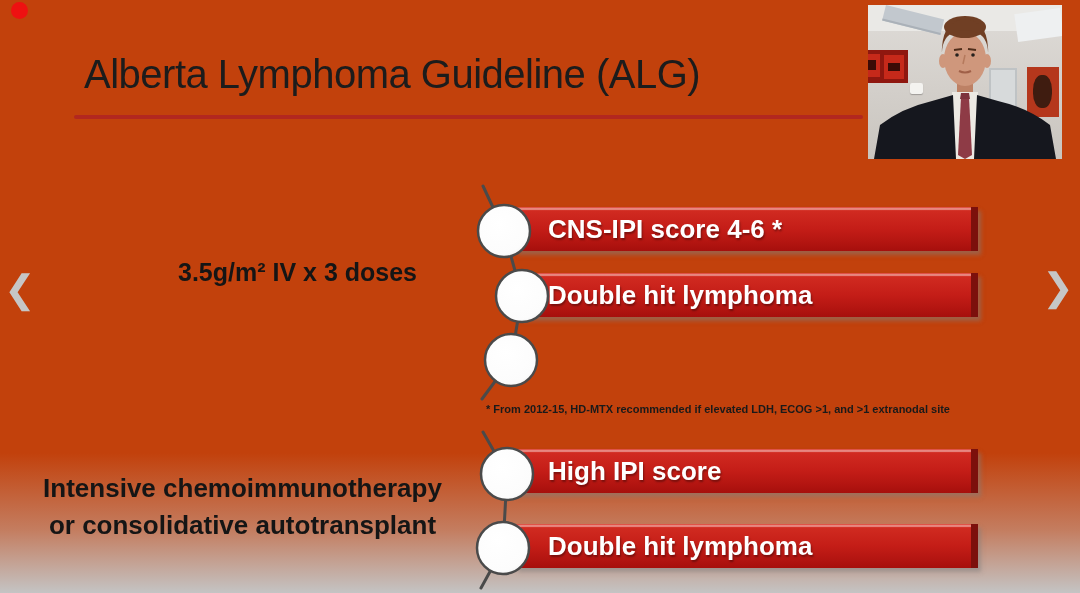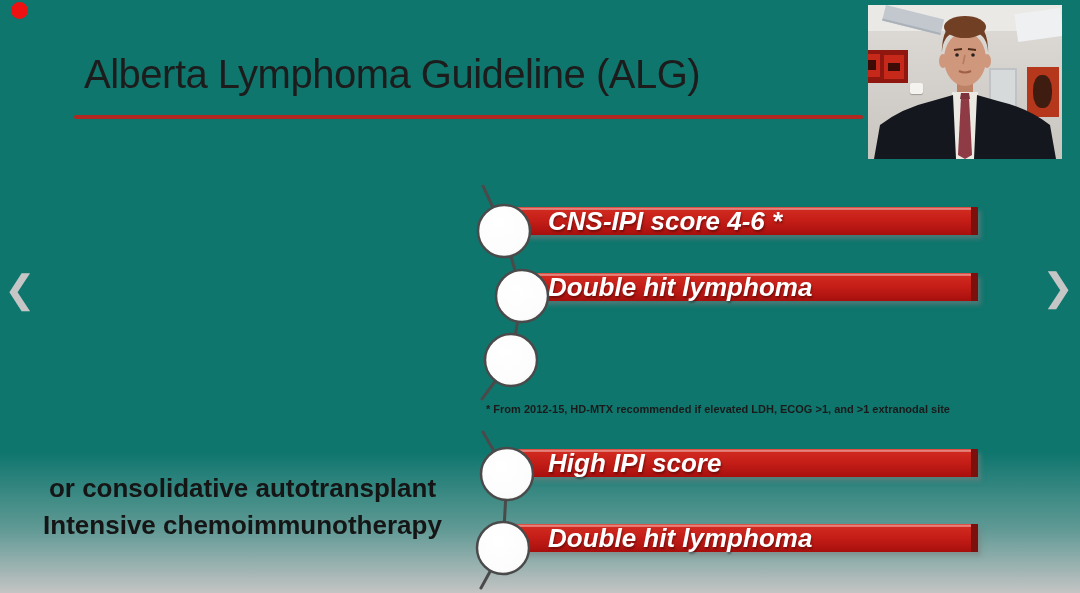--- a/index.html
+++ b/index.html
@@ -1,16 +1,16 @@
 <!DOCTYPE html>
 <html><head>
 <meta charset="utf-8">
 <style>
   html,body{margin:0;padding:0;background:#fff;}
-  .stage{position:relative;width:1080px;height:593px;background:#0f766e;overflow:hidden;
+  .stage{position:relative;width:1080px;height:593px;background:#c2410c;overflow:hidden;
          font-family:"Liberation Sans",sans-serif;}
   
   .bottom-fade{position:absolute;left:0;right:0;bottom:0;height:140px;z-index:0;
     background:linear-gradient(180deg,rgba(200,200,200,0) 0%,rgba(198,198,198,0.45) 55%,#c4c4c4 100%);}
   
   .rec-dot{position:absolute;left:11px;top:2px;width:17px;height:17px;border-radius:50%;
     background:#ee1111;z-index:2;}
   
   .title{position:absolute;left:84px;top:52px;font-size:40px;color:#1c1c1c;
     letter-spacing:-0.5px;white-space:nowrap;z-index:1;}
@@ -19,25 +19,25 @@
   
   .nav{position:absolute;z-index:2;color:#c6c6c6;font-size:38px;line-height:38px;
     cursor:pointer;user-select:none;}
   .nav.prev{left:4px;top:270px;}
   .nav.next{left:1042px;top:268px;}
   
   .group-label{position:absolute;z-index:1;text-align:center;font-weight:bold;color:#151515;}
   .group-label.g1{left:125px;top:254px;width:345px;font-size:25px;line-height:37px;}
   .group-label.g2{left:15px;top:470px;width:455px;font-size:26px;line-height:37px;}
   
-  .banner{position:absolute;left:515px;width:463px;height:28px;z-index:1;box-sizing:border-box;
+  .banner{position:absolute;left:515px;width:463px;height:44px;z-index:1;box-sizing:border-box;
     background:linear-gradient(180deg,#e2574c 0%,#d02a20 10%,#c41d17 50%,#b31511 80%,#a60f0c 100%);
     border-right:7px solid #7c100c;
     box-shadow:3px 4px 4px rgba(125,125,125,0.5);
-    display:flex;align-items:center;padding-left:33px;font-style:italic;}
+    display:flex;align-items:center;padding-left:33px;}
   .banner::before{content:'';position:absolute;left:0;right:0;top:1px;height:2px;
     background:rgba(255,255,255,0.35);}
   .banner .banner-text{color:#ffffff;font-weight:bold;font-size:26px;white-space:nowrap;
     text-shadow:1px 2px 2px rgba(0,0,0,0.35);}
   .b1{top:207px}.b2{top:273px}.b3{top:338px}.b4{top:449px}.b5{top:524px}
   
   .footnote{position:absolute;left:486px;top:403px;font-size:11px;font-weight:600;
     color:#1a1a1a;white-space:nowrap;z-index:1;}
   
   .connectors{position:absolute;left:0;top:0;width:1080px;height:593px;z-index:3;pointer-events:none;}
@@ -76,24 +76,25 @@
   <div class="title-rule"></div>
 
   <div class="nav prev">
     <span>❮</span>
   </div>
   <div class="nav next">
     <span>❯</span>
   </div>
 
   <div class="group-label g1">
+    <div>3.5g/m² IV x 3 doses</div>
   </div>
   <div class="group-label g2">
+    <div>Intensive chemoimmunotherapy</div>
     <div>or consolidative autotransplant</div>
-    <div>Intensive chemoimmunotherapy</div>
   </div>
 
   <div class="banner b1">
     <span class="banner-text">CNS-IPI score 4-6 *</span>
   </div>
   <div class="banner b2">
     <span class="banner-text">Double hit lymphoma</span>
   </div>
   <div class="banner b4">
     <span class="banner-text">High IPI score</span>

